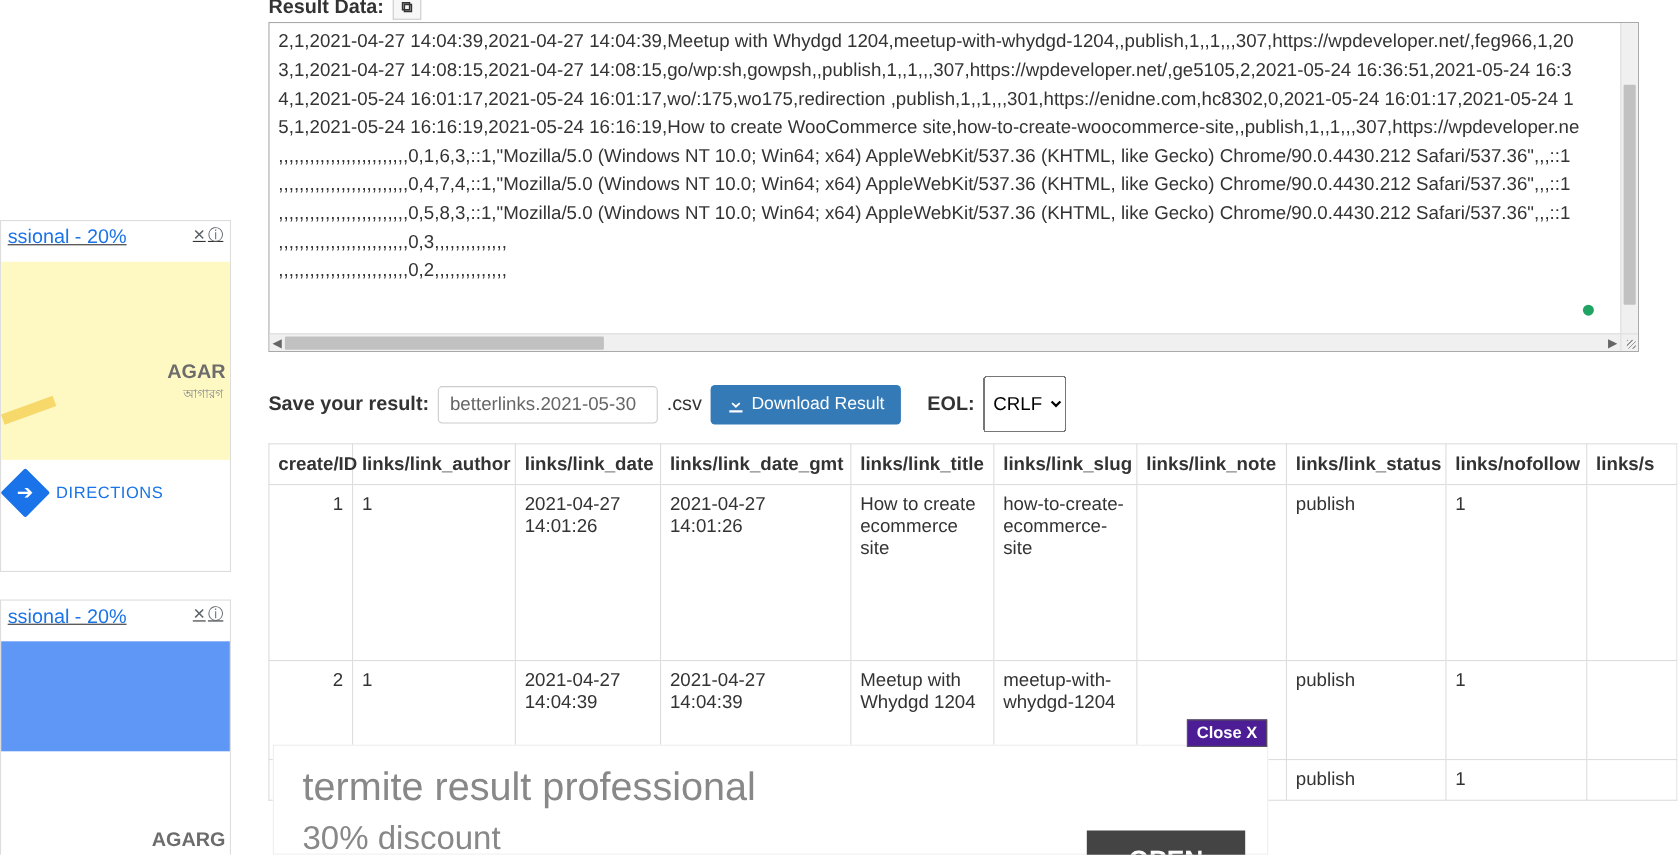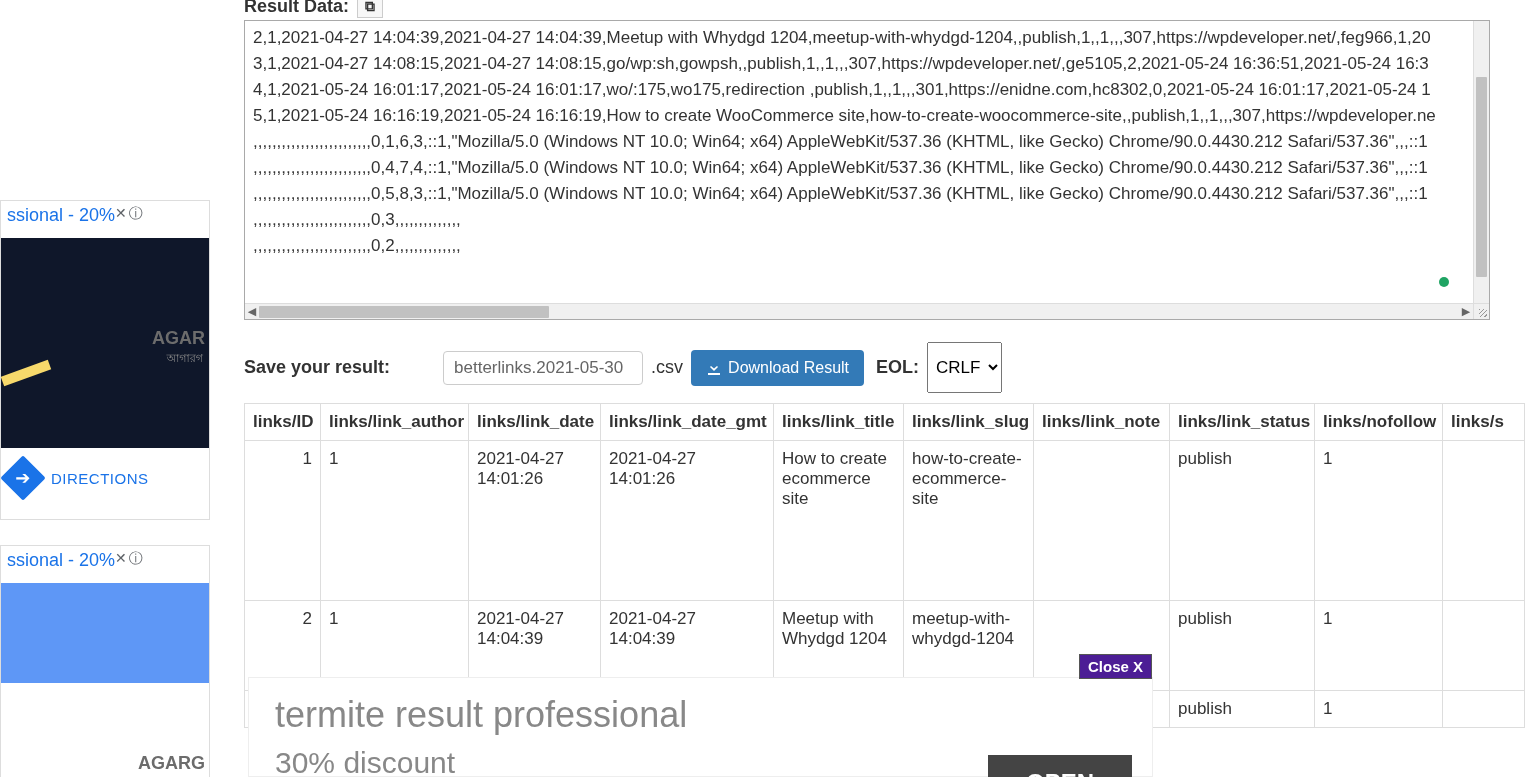--- a/index.html
+++ b/index.html
@@ -26,37 +26,39 @@
     border: 1px solid #ddd;
     background: #fff;
     margin-bottom: 25px;
     position: relative;
     overflow: hidden;
   }
   .ad1 { height: 320px; margin-top: 200px; }
   .ad2 { height: 240px; }
   .ad-header {
     display: flex;
+    justify-content: space-between;
     align-items: flex-start;
     padding: 4px 6px;
+    text-decoration: underline;
   }
   .ad-title {
     color: #1a73e8;
     font-size: 18px;
     font-weight: normal;
   }
   .ad-corner {
     display: flex;
     gap: 2px;
     color: #5f6368;
     font-size: 14px;
   }
   .ad-map {
-    background: #0f172a;
-    height: 210px;
+    background: #fef9c3;
+    height: 180px;
     position: relative;
     margin-top: 8px;
     padding-left: 10px;
   }
   .ad-map2 {
     background: #5e97f6;
     height: 100px;
     position: relative;
     margin-top: 8px;
   }
@@ -242,21 +244,20 @@
     font-size: 18px;
   }
   .save-row label { font-weight: bold; }
   .filename-input {
     border: 1px solid #ccc;
     border-radius: 4px;
     padding: 6px 10px;
     font-size: 17px;
     width: 200px;
     color: #666;
-    margin-left: 45px;
   }
   .csv-label { color: #333; }
   .download-btn {
     background: #337ab7;
     color: #fff;
     border: none;
     border-radius: 4px;
     padding: 9px 15px;
     font-size: 16px;
     cursor: pointer;
@@ -429,40 +430,40 @@
   <div class="save-row">
     <label>Save your result:</label>
     <input class="filename-input" value="betterlinks.2021-05-30" style="">
     <span class="csv-label">.csv</span>
     <button class="download-btn">
       <svg viewBox="0 0 16 16">
           <path d="M8 0v8.5L5 6l-1 1 4 4 4-4-1-1-3 2.5V0H8zM2 13v2h12v-2H2z"></path>
         </svg>
       <span>Download Result</span>
     </button>
-    <span style="margin-left:4px; font-weight:bold;">EOL:</span>
+    <span style="margin-left:16px; font-weight:bold;">EOL:</span>
     <select class="eol-select" id="eol-select"><option>CRLF</option><option>LF</option><option>CR</option></select>
   </div>
 
   <table class="result-table">
     <colgroup>
       <col class="col-id">
         <col class="col-author">
         <col class="col-date">
         <col class="col-dategmt">
         <col class="col-title">
         <col class="col-slug">
         <col class="col-note">
         <col class="col-status">
         <col class="col-nofollow">
         <col class="col-s">
     </colgroup>
     <thead>
       <tr>
-        <th>links/ID</th>
+        <th>create/ID</th>
         <th>links/link_author</th>
         <th>links/link_date</th>
         <th>links/link_date_gmt</th>
         <th>links/link_title</th>
         <th>links/link_slug</th>
         <th>links/link_note</th>
         <th>links/link_status</th>
         <th>links/nofollow</th>
         <th>links/s</th>
       </tr>

